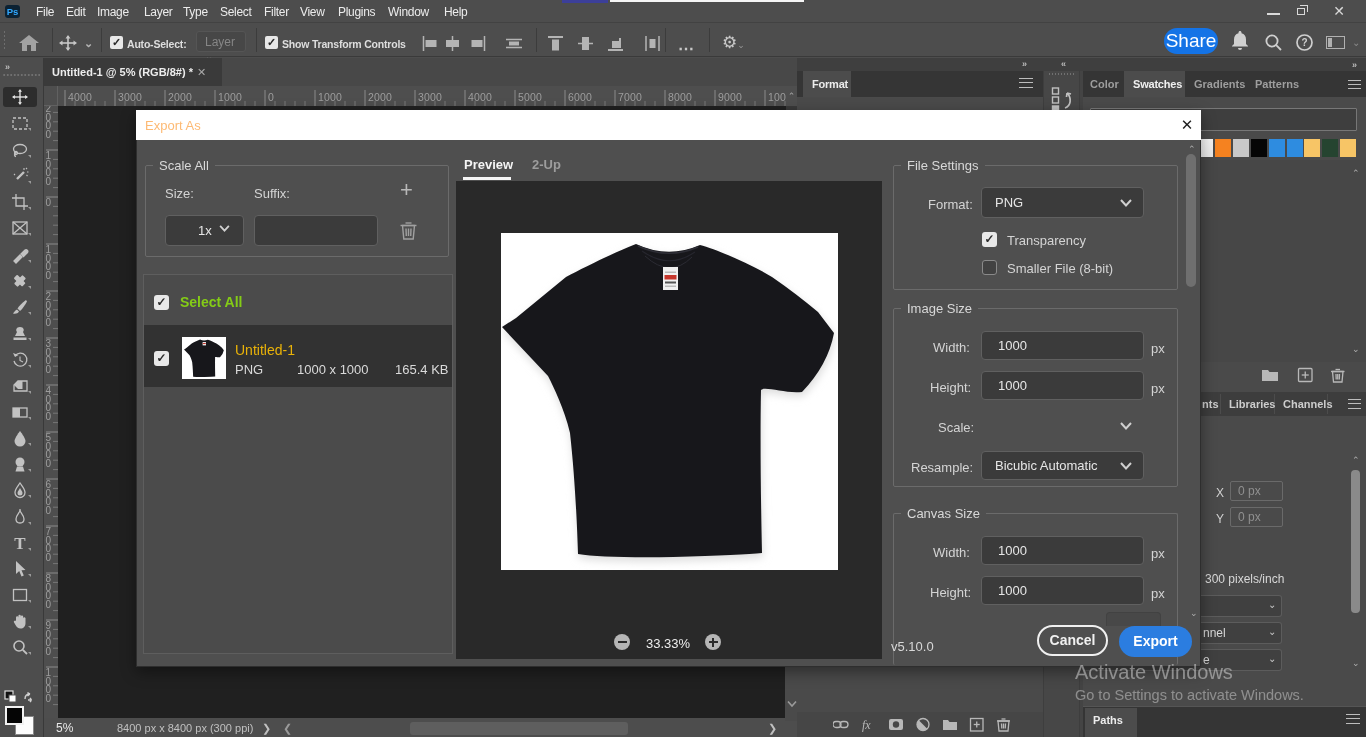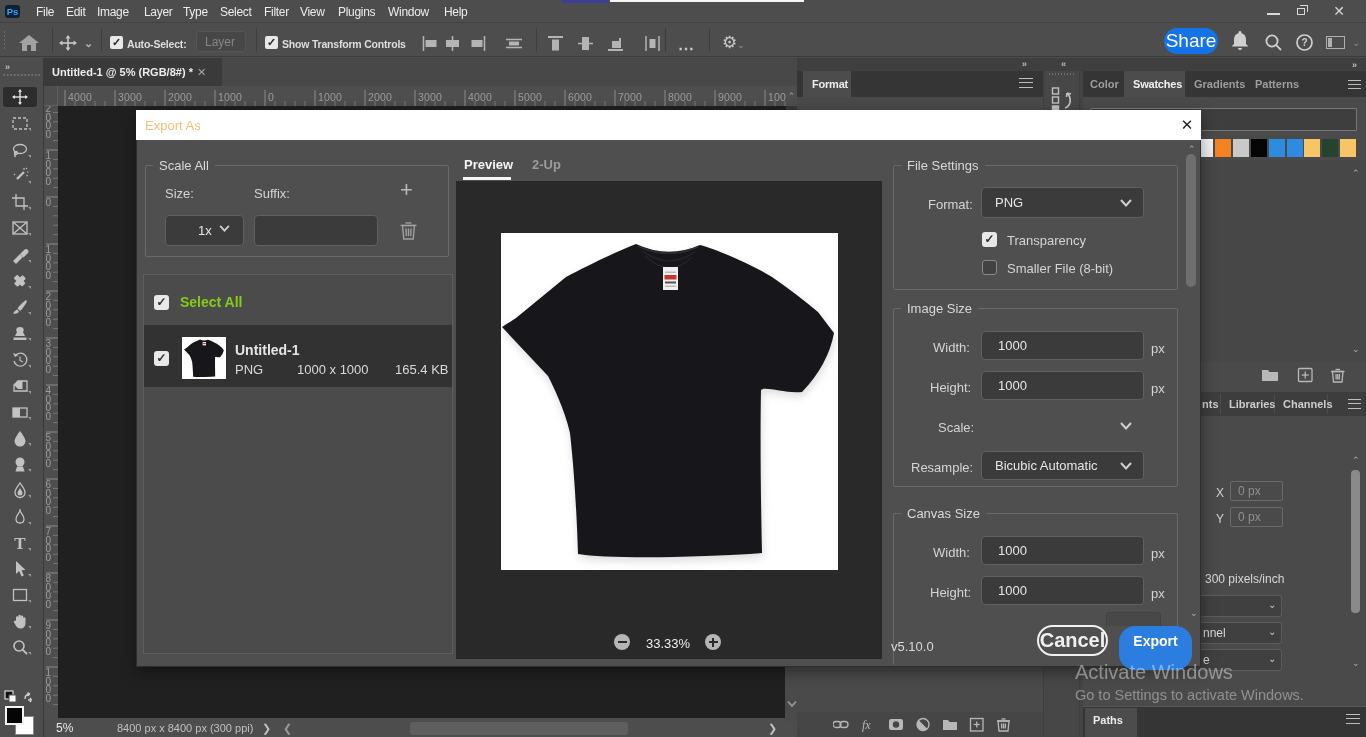--- a/index.html
+++ b/index.html
@@ -708,21 +708,21 @@
 <div class="a" style="left:180px;top:294px;color:#84cc16;font-size:14px;font-weight:bold">Select All</div>
 <div class="a" style="left:144px;top:325px;width:308px;height:62px;background:#323232"></div>
 <div class="a ck" style="left:154px;top:351px;width:15px;height:15px;line-height:15px;font-size:12px;border-radius:3px">✓</div>
 <div class="a" style="left:182px;top:337px;width:44px;height:42px;background:#fff">
       <svg width="44" height="42" viewBox="-16 -10 367 350" preserveAspectRatio="none" style="position:absolute;left:0;top:0">
 <path fill="#17171b" d="M135,11 C110,21 82,35 65,44 L15,85 L1,94 L47,143 C53,155 63,175 69,200 C74,245 76,290 77,321 Q102,325 172,324 Q242,322 261,320 C260,275 259,210 260,157 C264,153 285,161 301,159 Q327,132 333,100 L317,79 C303,67 288,56 271,44 C250,31 215,16 199,12 Q167,26 135,11 Z"></path>
 <rect x="156" y="32" width="28" height="28" fill="#f0f0f0"></rect>
 <rect x="158" y="40" width="24" height="9" fill="#c6362c"></rect>
 </svg>
     </div>
-<div class="a" style="left:235px;top:342px;color:#e5e5e5;font-size:14px;font-weight:bold">Untitled-1</div>
+<div class="a" style="left:235px;top:342px;color:#eab308;font-size:14px;font-weight:normal">Untitled-1</div>
 <div class="a" style="left:235px;top:362px;color:#dadada;font-size:13px">PNG</div>
 <div class="a" style="left:297px;top:362px;color:#dadada;font-size:13px">1000 x 1000</div>
 <div class="a" style="left:395px;top:362px;color:#dadada;font-size:13px">165.4 KB</div>
 
 <div class="a" style="left:464px;top:157px;color:#f4f4f4;font-size:13px;font-weight:bold">Preview</div>
 <div class="a" style="left:463px;top:177px;width:48px;height:3px;background:#f4f4f4"></div>
 <div class="a" style="left:532px;top:157px;color:#9d9d9d;font-size:13px;font-weight:bold">2-Up</div>
 <div class="a" style="left:456px;top:181px;width:426px;height:478px;background:#292929"></div>
 
 <div class="a" style="left:501px;top:233px;width:337px;height:337px;background:#fff"></div>
@@ -802,22 +802,22 @@
 <div class="a lab" style="left:39px;top:31px">Width:</div>
 <div class="a inp" style="left:87px;top:22px;width:163px;height:29px;line-height:27px;padding-left:16px">1000</div>
 <div class="a lab" style="left:257px;top:32px">px</div>
 <div class="a lab" style="left:36px;top:71px">Height:</div>
 <div class="a inp" style="left:87px;top:62px;width:163px;height:29px;line-height:27px;padding-left:16px">1000</div>
 <div class="a lab" style="left:257px;top:72px">px</div>
 </div>
 
 <div class="a" style="left:1106px;top:612px;width:55px;height:14px;background:#484848;border-radius:4px 4px 0 0;border:1px solid #424242;border-bottom:none"></div>
 <div class="a" style="left:891px;top:639px;color:#d8d8d8;font-size:13px">v5.10.0</div>
-<div class="a" style="left:1037px;top:625px;width:71px;height:31px;border:2px solid #f0f0f0;border-radius:16px;color:#f0f0f0;font-size:20px;font-weight:bold;text-align:center;line-height:27px">Cancel</div>
-<div class="a" style="left:1119px;top:626px;width:73px;height:44px;background:#2b7de0;border-radius:16px;color:#fff;font-size:14px;font-weight:bold;text-align:center;line-height:31px">Export</div>
+<div class="a" style="left:1037px;top:625px;width:71px;height:31px;border:2px solid #f0f0f0;border-radius:16px;color:#f0f0f0;font-size:14px;font-weight:bold;text-align:center;line-height:27px">Cancel</div>
+<div class="a" style="left:1119px;top:626px;width:73px;height:31px;background:#2b7de0;border-radius:16px;color:#fff;font-size:14px;font-weight:bold;text-align:center;line-height:31px">Export</div>
 
 <div class="a" style="left:1188px;top:144px;color:#b0b0b0;font-size:9px">⌃</div>
 <div class="a" style="left:1186px;top:154px;width:10px;height:133px;background:#6f6f6f;border-radius:5px"></div>
 <div class="a" style="left:1190px;top:608px;color:#b0b0b0;font-size:9px">⌄</div>
 
 <div class="a" style="left:1075px;top:661px;color:rgba(255,255,255,.42);font-size:20px;font-weight:300">Activate Windows</div>
 <div class="a" style="left:1075px;top:687px;color:rgba(255,255,255,.38);font-size:14.5px">Go to Settings to activate Windows.</div>
 </div>
 
 </body></html>

